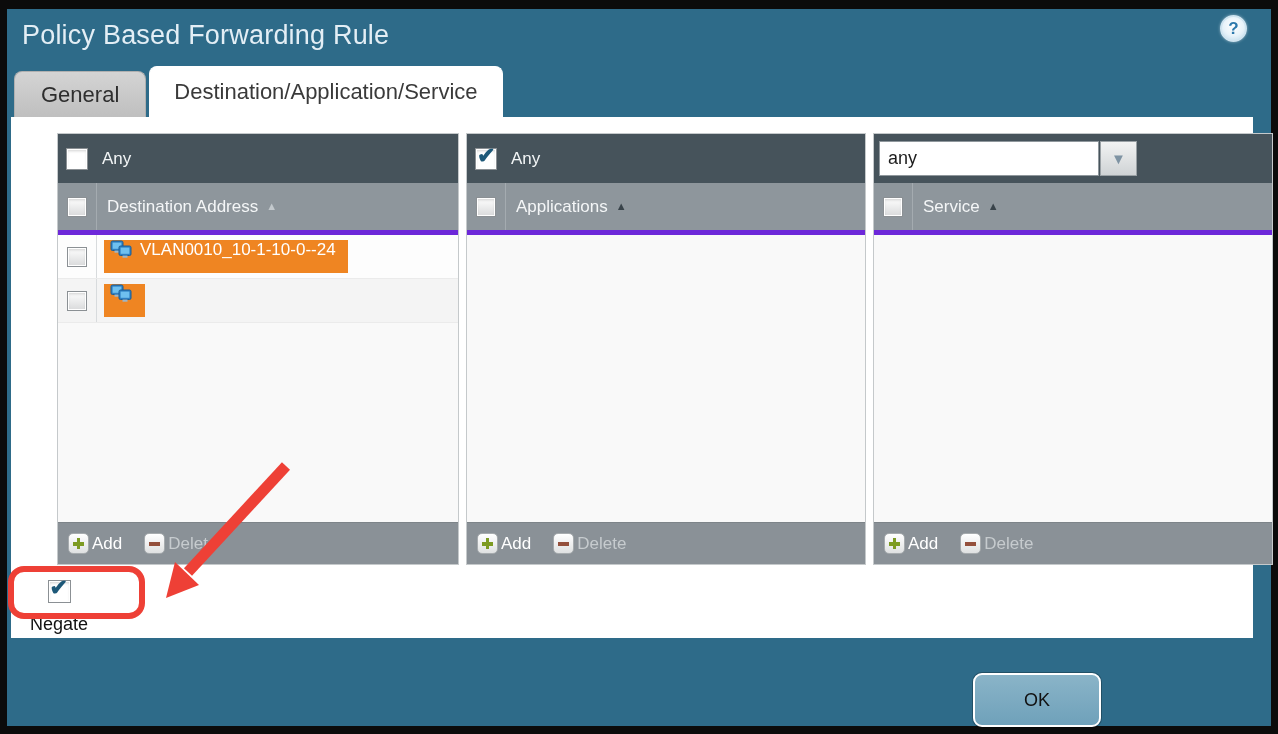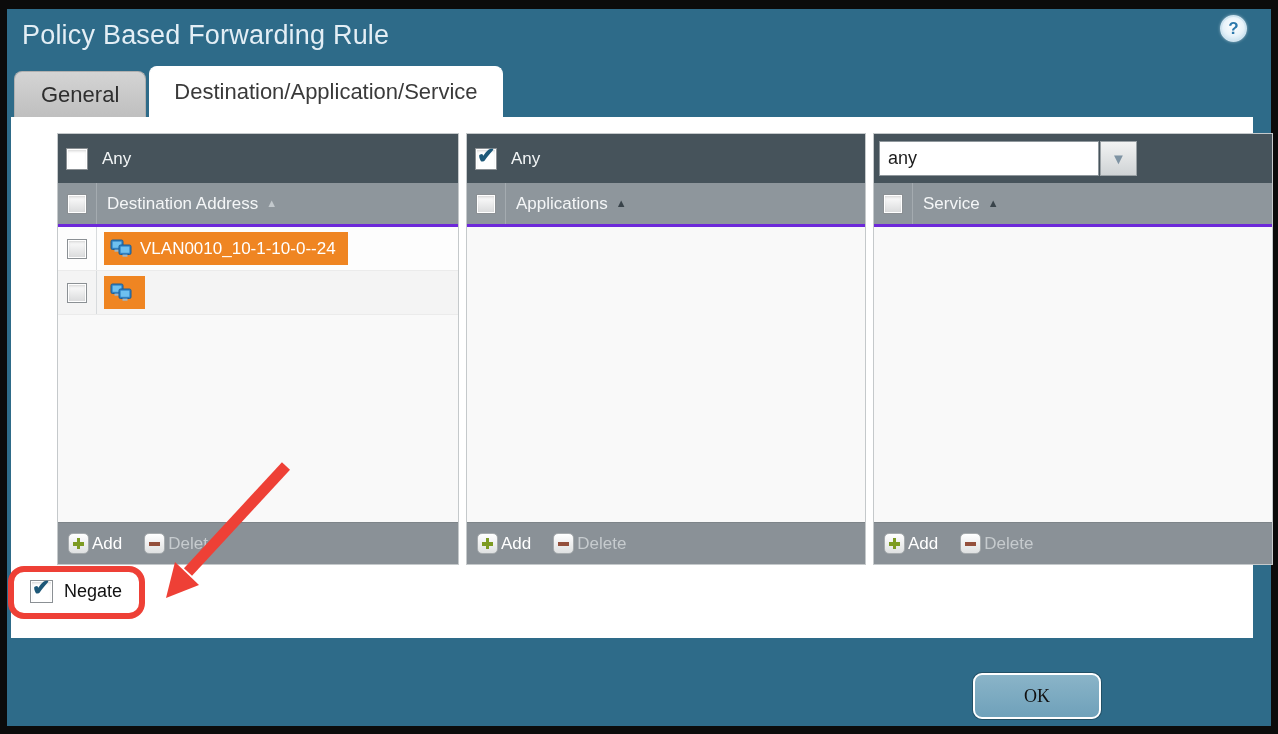--- a/index.html
+++ b/index.html
@@ -61,43 +61,43 @@
     display:flex; flex-direction:column;
     border:1px solid #c5c9cb; background:#f9f9f9;
   }
   .panel.first { width:402px; }
   .anybar {
     height:49px; flex:none; background:#46535b;
     display:flex; align-items:center; padding-left:8px; gap:14px;
   }
   .anybar .lbl { color:#f2f5f6; font-size:17px; }
   .colheader {
-    height:44px; flex:none; background:#8e969c;
-    border-bottom:3px solid #6d28d9;
+    height:52px; flex:none; background:#8e969c;
+    border-bottom:5px solid #6d28d9;
     display:flex; align-items:stretch;text-align:right;
   }
   .cb-cell {
     width:39px; flex:none;
     display:flex; align-items:center; justify-content:center;
     border-right:1px solid #a4abb0;
   }
   .colheader .htext {
     display:flex; align-items:center; gap:8px;
     padding-left:10px; color:#f4f6f7; font-size:17px;
   }
   .sort-arrow { font-size:11px; line-height:1; }
   .sort-light { color:#c3c9cd; }
   .sort-dark  { color:#39434a; }
   .list { flex:1; background:#f9f9f9; overflow:hidden; }
   .lrow { height:44px; display:flex; align-items:stretch; border-bottom:1px solid #ebebeb; background:#fdfdfd; }
   .lrow:nth-child(2) { background:#f4f4f4; }
   .lrow .cb-cell { border-right:1px solid #d8dbdd; }
   .addr-chip {
     margin:5px 0 0 7px; height:33px; align-self:flex-start;
-    display:inline-flex; align-items:center; gap:7px;
+    display:inline-flex; align-items:flex-start; gap:7px;
     padding:0 12px 0 6px; background:#ef8522;
     color:#ffffff; font-size:17px; cursor:pointer; white-space:nowrap;
   }
   .pfooter {
     height:42px; flex:none; background:#8a9197;
     border-top:1px solid #7d8489;
     display:flex; align-items:center; gap:22px; padding-left:10px;
   }
   .fbtn { display:flex; align-items:center; gap:3px; cursor:pointer; }
   .fbtn .txt { font-size:17px; color:#ffffff; }
@@ -138,32 +138,31 @@
     width:37px; height:35px; margin-left:1px;
     background: linear-gradient(#f2f3f3, #cfd3d5);
     border:1px solid #9aa1a5;
     display:flex; align-items:center; justify-content:center;
     cursor:pointer;
   }
   .dd-btn .tri { color:#7e93a3; font-size:15px; line-height:1; }
   
   .negate-row {
     position:absolute; left:19px; top:463px;
-    display:flex; align-items:center; gap:11px;
+    display:flex; align-items:center; gap:11px;flex-direction:column;
   }
   .negate-row .checkbox { width:23px; height:23px; }
   .negate-label { color:#111111; font-size:18px; }
   
   .action-btn {
-    position:absolute; top:664px; height:46px;
+    position:absolute; top:664px; height:54px;
     border:2px solid #ffffff; border-radius:9px;
     display:flex; align-items:center; justify-content:center;
     font-size:18px; color:#111; cursor:pointer;
     box-shadow: 0 0 0 1px rgba(0,0,0,.25);
-    font-family: Liberation Serif, serif;
   }
   .ok { left:966px; width:128px; background:linear-gradient(#8ab4c8,#6fa1ba); }
   .cancel { left:1110px; width:129px; background:linear-gradient(#d9d9d9,#c3c4c5); }
   
   .red-box {
     position:absolute; left:8px; top:566px; width:137px; height:53px;
     border:6px solid #ee4036; border-radius:16px;
     pointer-events:none; z-index:5;
   }
   .arrow-overlay { position:absolute; left:0; top:0; pointer-events:none; z-index:6; }

